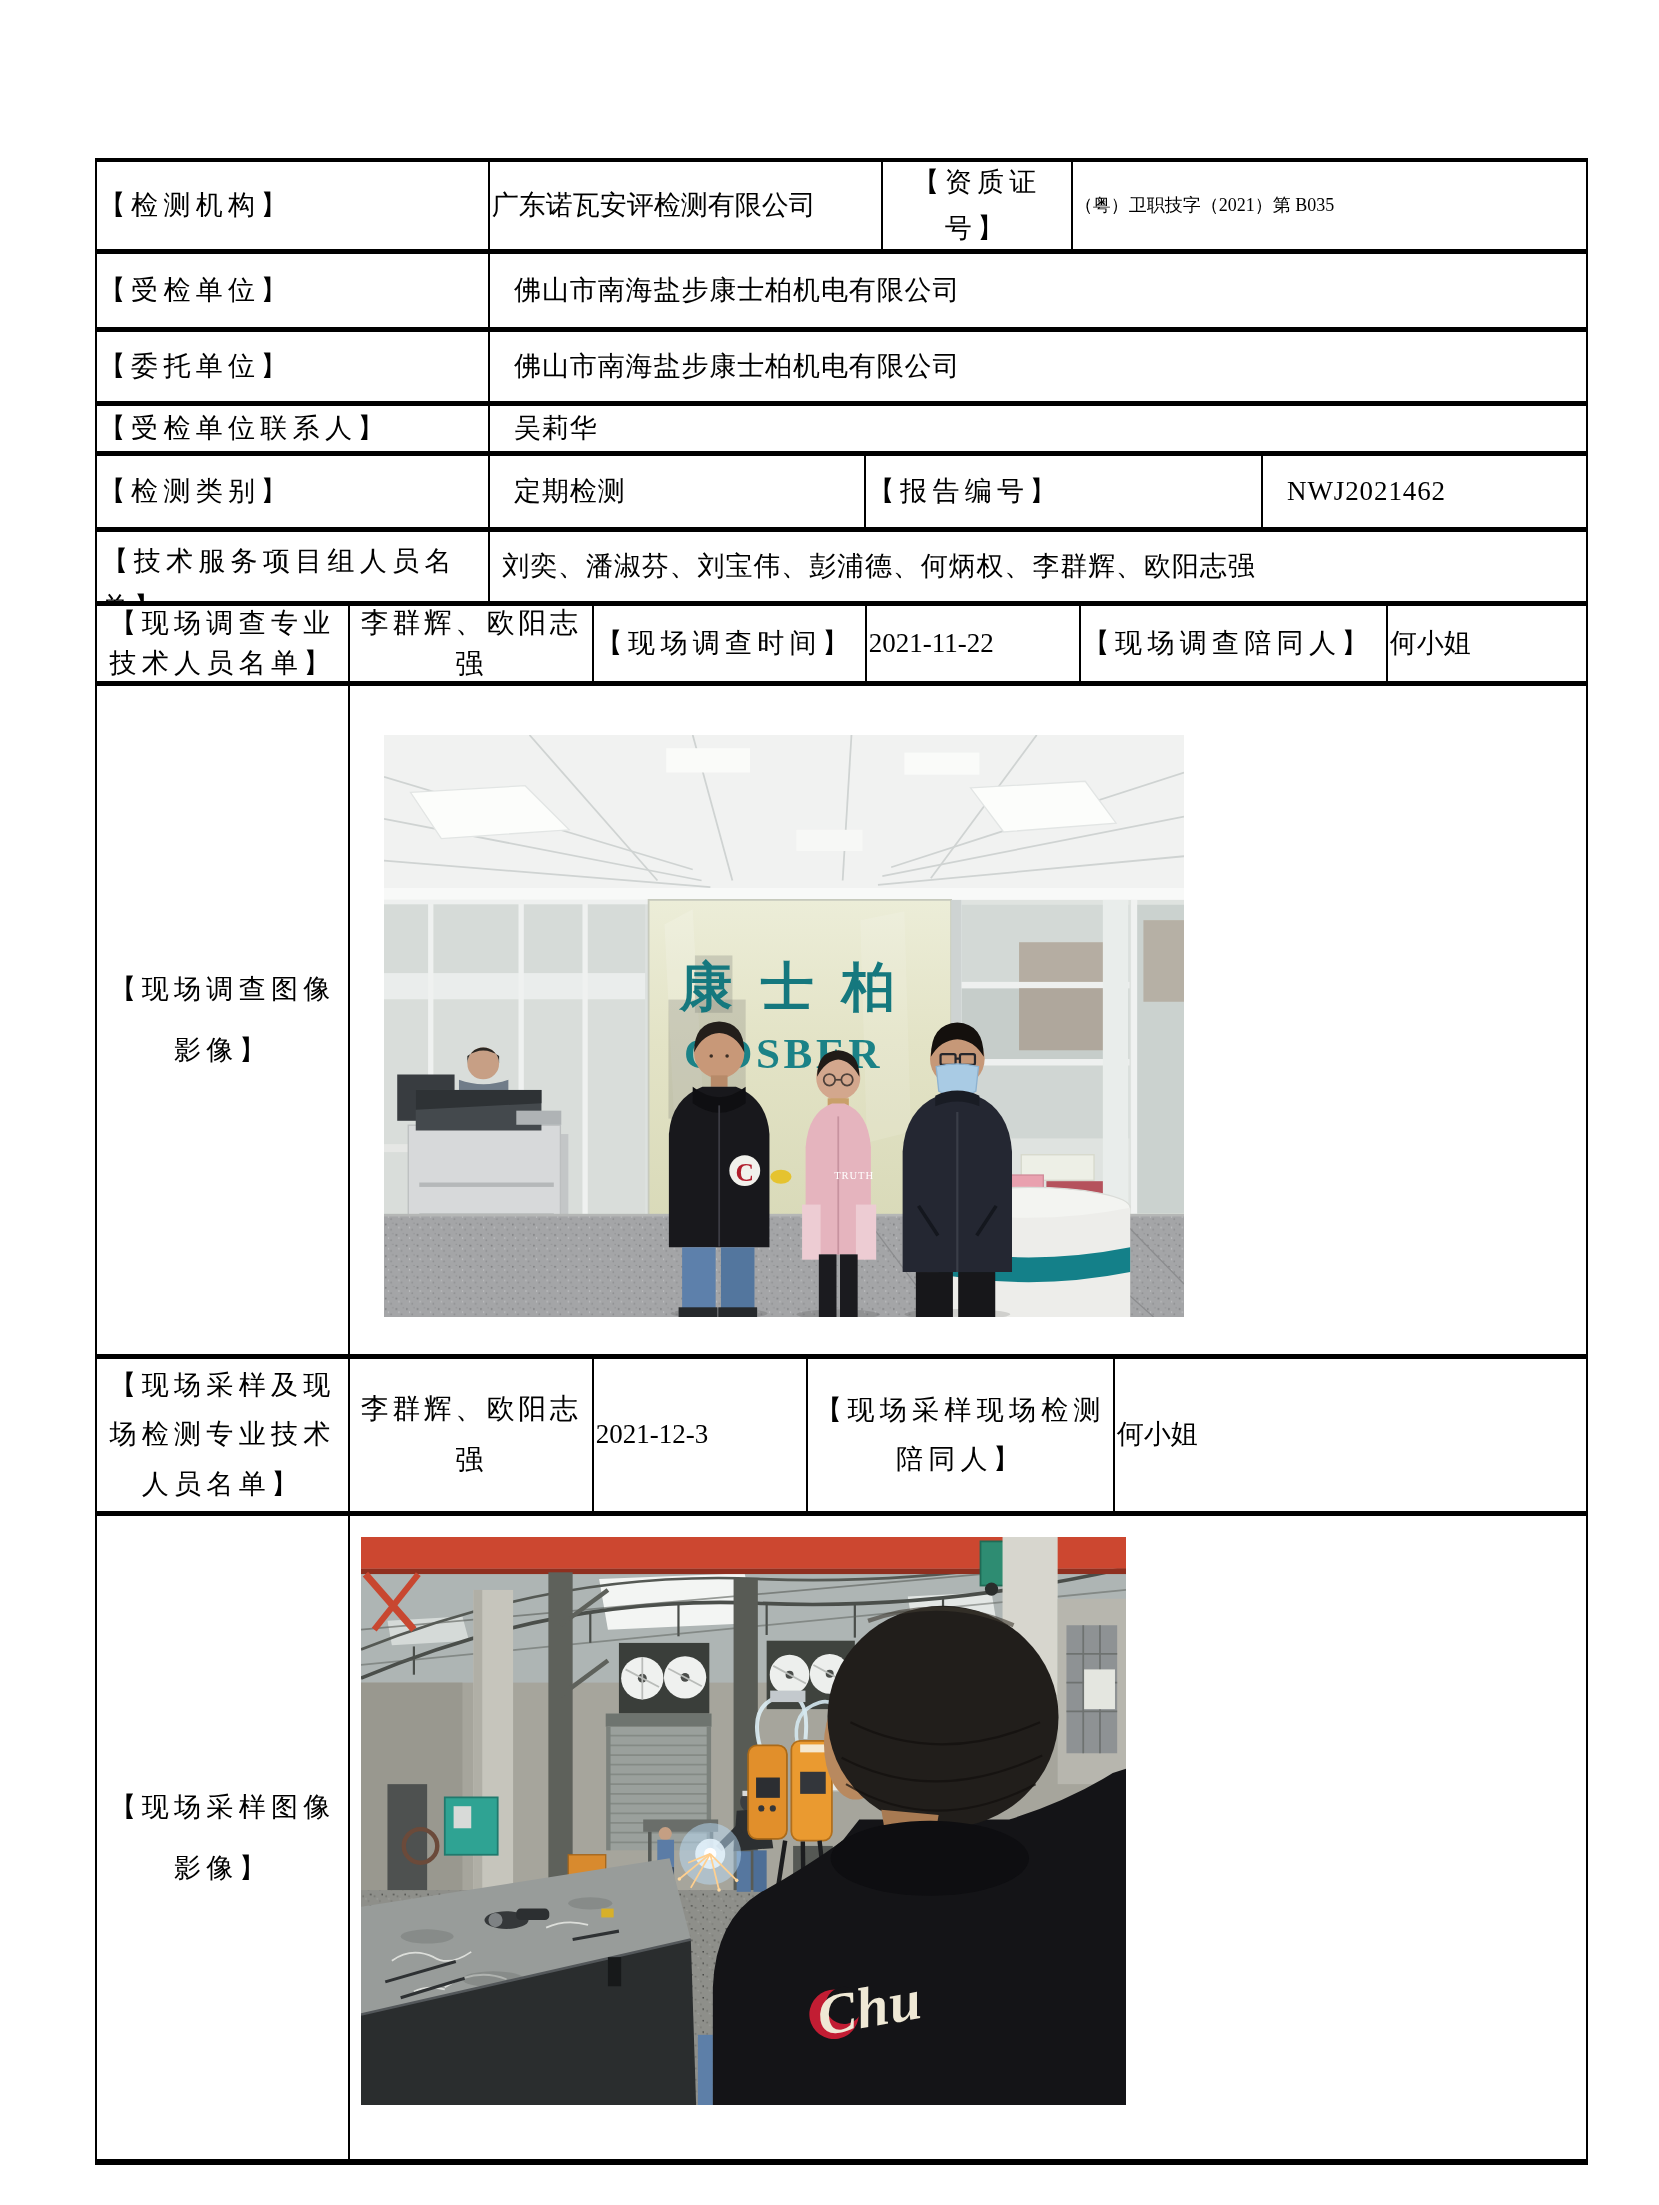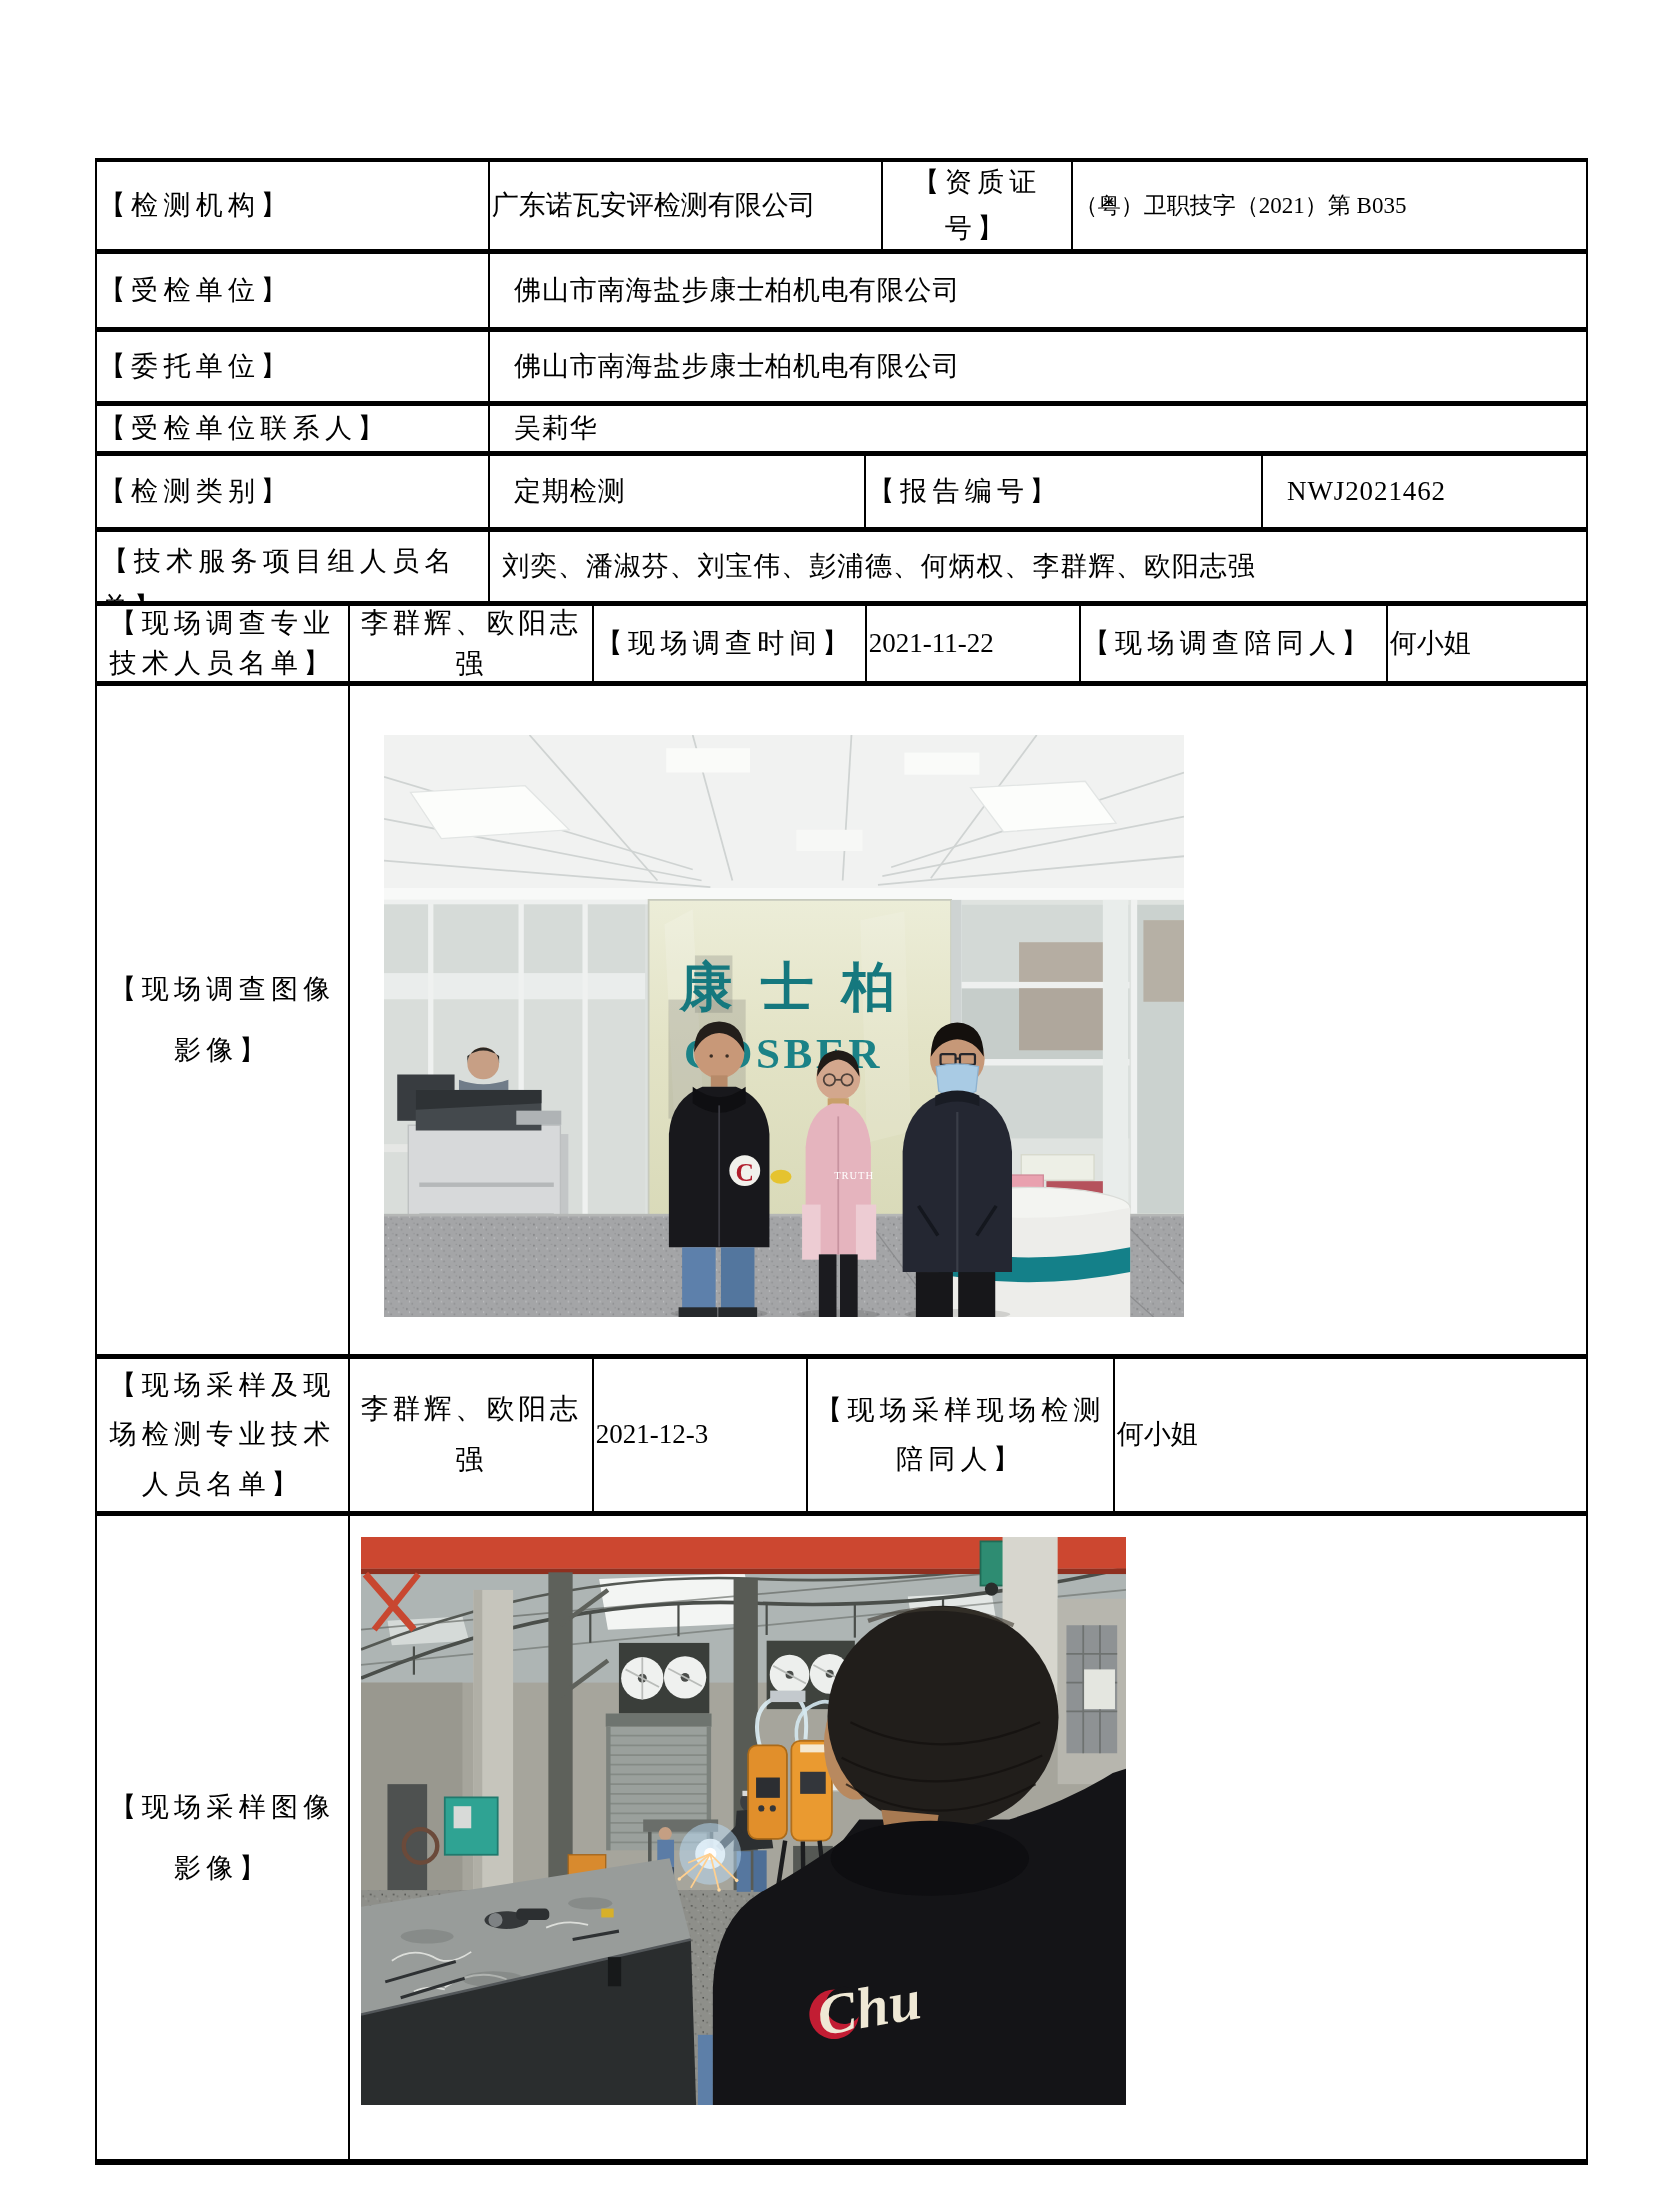--- a/index.html
+++ b/index.html
@@ -41,21 +41,21 @@
     <div class="row h1">
       <div class="cell first cw887 sp">
           <span>【检测机构】</span>
         </div>
       <div class="cell cw892">
           <span>广东诺瓦安评检测有限公司</span>
         </div>
       <div class="cell cw500 sp">
           <span>【资质证号】</span>
         </div>
-      <div class="cell fill" style="font-size:23px">
+      <div class="cell fill" style="font-size:18px">
           <span>（粤）卫职技字（2021）第 B035</span>
         </div>
     </div>
 
     <div class="row h2">
       <div class="cell first cw887 sp">
           <span>【受检单位】</span>
         </div>
       <div class="cell fill lead">
           <span>佛山市南海盐步康士柏机电有限公司</span>

